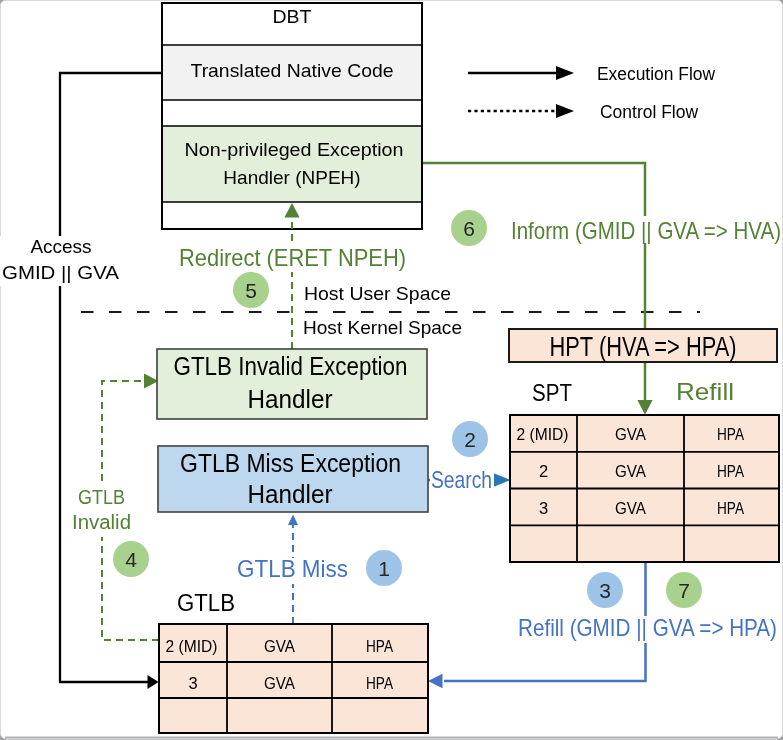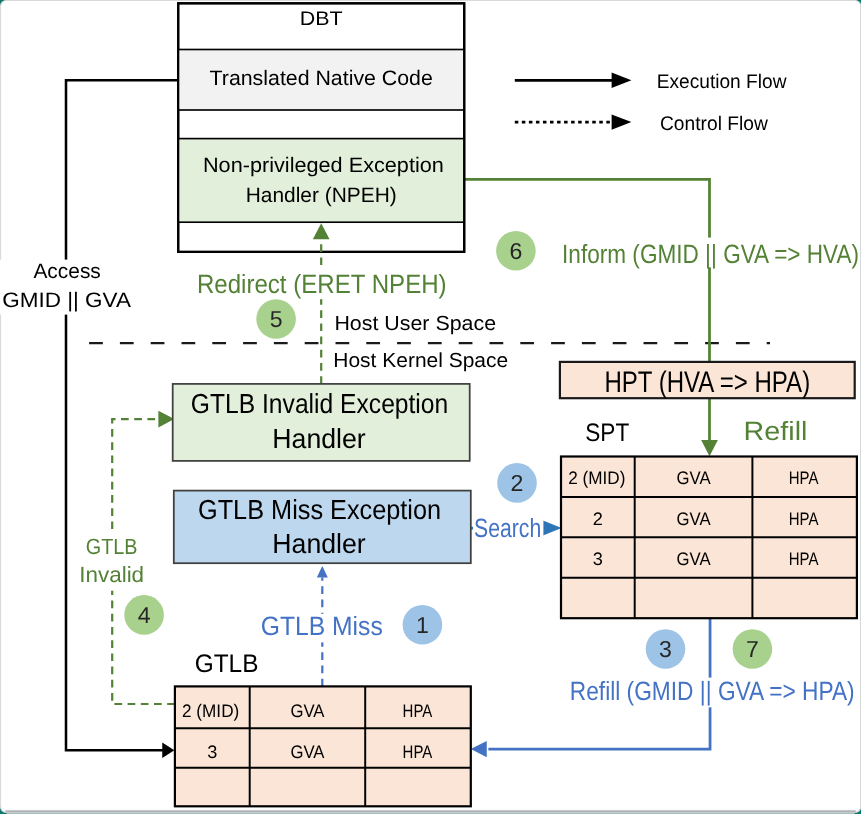--- a/index.html
+++ b/index.html
@@ -1,16 +1,16 @@
 <!DOCTYPE html>
 <html><head>
 <meta charset="utf-8">
 <style>
   html,body{margin:0;padding:0;background:#fff;}
-  #canvas{position:relative;width:783px;height:740px;background:#0f766e;overflow:hidden;}
+  #canvas{position:relative;width:783px;height:740px;background:#a3a3a3;overflow:hidden;}
   svg{position:absolute;left:0;top:0;}
   text{font-family:"Liberation Sans",sans-serif;}
 </style>
 </head>
 <body>
 <div id="canvas">
 <svg width="783" height="740" viewBox="0 0 783 740">
 
   <rect x="0.5" y="0.5" width="782" height="738" rx="5" fill="#ffffff" stroke="#d9d9d9" stroke-width="1"></rect>
   <line x1="5" y1="737.6" x2="778" y2="737.6" stroke="#b0b4b8" stroke-width="2"></line>

